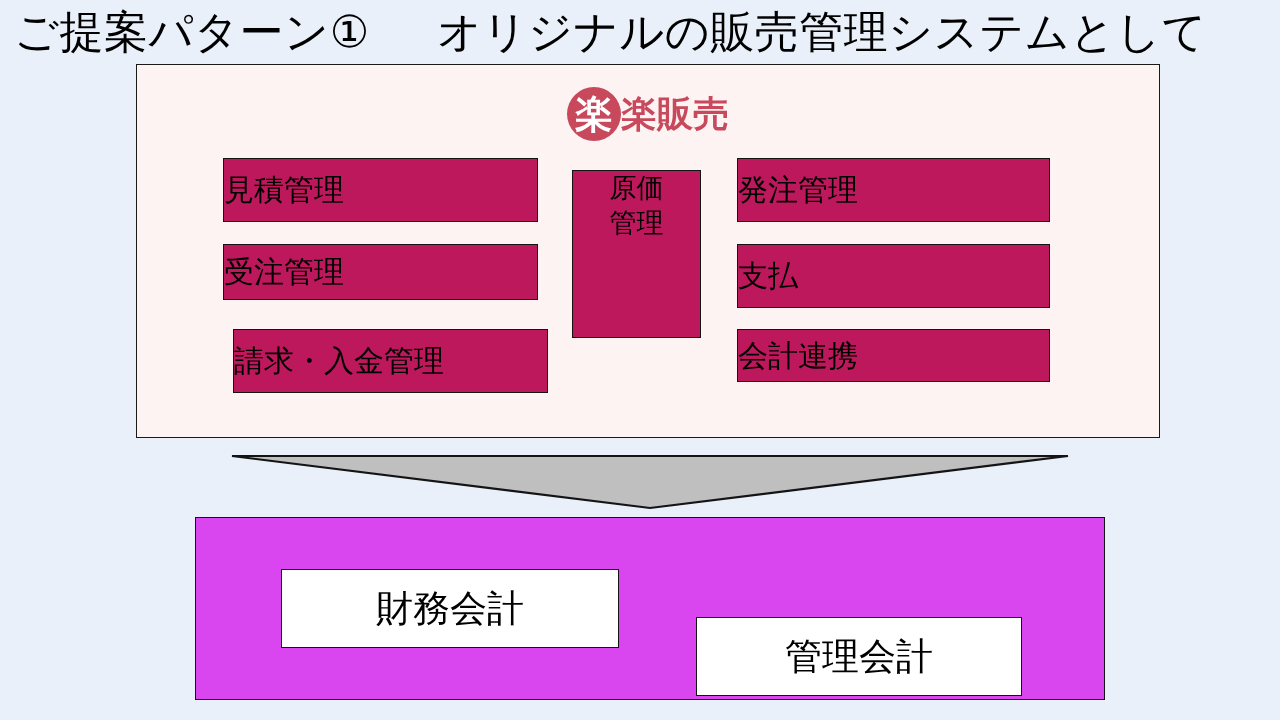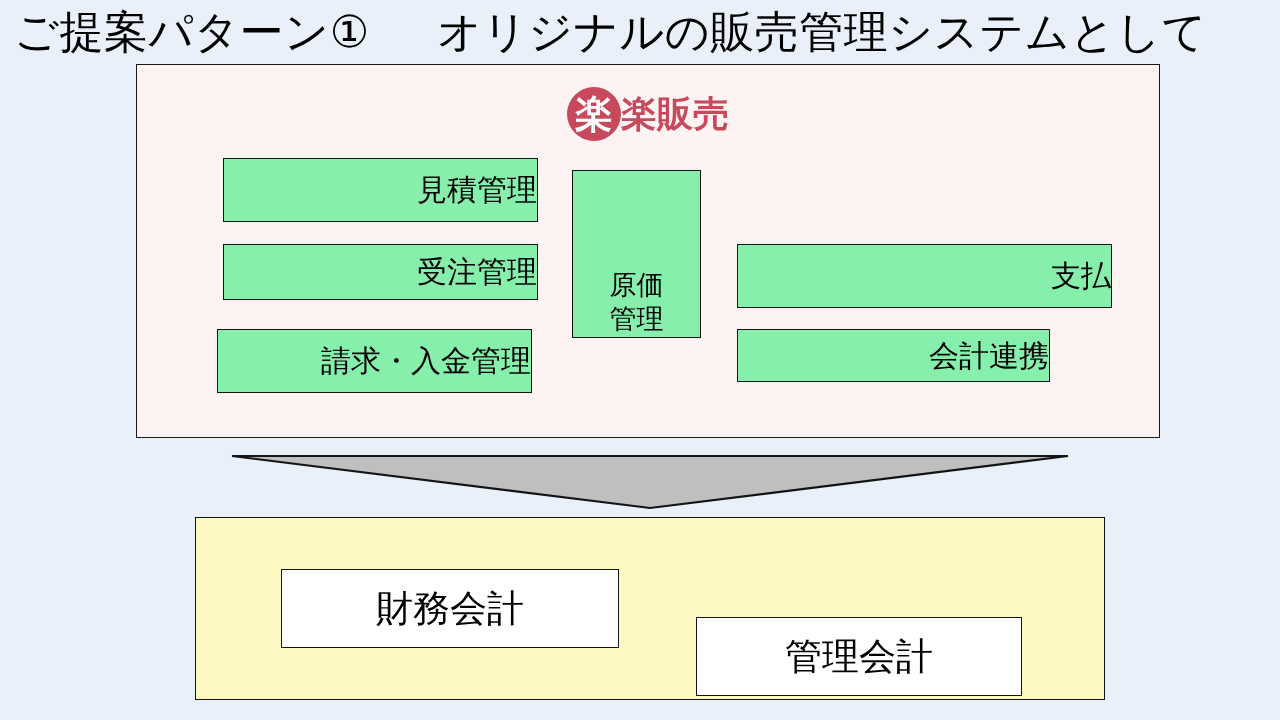--- a/index.html
+++ b/index.html
@@ -85,65 +85,65 @@
   
   .module-grid {
     position: absolute;
     left: 0;
     top: 0;
     width: 100%;
     height: 100%;
   }
   .module-box {
     position: absolute;
-    background: #86efac;
+    background: #be185d;
     border: 1.6px solid #141414;
     box-sizing: border-box;
     display: flex;
     align-items: center;
-    justify-content: flex-end;
+    justify-content: flex-start;
     text-align: center;
     font-size: 30px;
     color: #000;
     line-height: 1.12;
   }
   
   .mod-l1 { left: 86px;  top: 93px;  width: 315px; height: 64px; }
   .mod-l2 { left: 86px;  top: 179px; width: 315px; height: 56px; }
-  .mod-l3 { left: 80px;  top: 264px; width: 315px; height: 64px; }
+  .mod-l3 { left: 96px;  top: 264px; width: 315px; height: 64px; }
   
   .mod-c1 {
     left: 435px; top: 105px; width: 129px; height: 168px;
     flex-direction: column;
     font-size: 27px;
     line-height: 1.28;
   }
   
   .mod-r1 { left: 600px; top: 93px;  width: 313px; height: 64px; }
-  .mod-r2 { left: 600px; top: 179px; width: 375px; height: 64px; padding-left: 8px; }
+  .mod-r2 { left: 600px; top: 179px; width: 313px; height: 64px; }
   .mod-r3 { left: 600px; top: 264px; width: 313px; height: 53px; }
 
   
   .flow-arrow {
     position: absolute;
     left: 230px;
     top: 450px;
     width: 840px;
     height: 62px;
   }
   .flow-arrow svg { display: block; }
 
   
   .accounting-panel {
     position: absolute;
     left: 195px;
     top: 517px;
     width: 910px;
     height: 183px;
-    background: #fef9c3;
+    background: #d946ef;
     border: 1.6px solid #141414;
     box-sizing: border-box;
   }
   .acct-box {
     position: absolute;
     background: #ffffff;
     border: 1.7px solid #141414;
     box-sizing: border-box;
     display: flex;
     align-items: center;
@@ -180,20 +180,23 @@
     </div>
     <div class="module-box mod-l3">
       <span>請求・入金管理</span>
     </div>
 
     <div class="module-box mod-c1">
       <span>原価</span>
       <span>管理</span>
     </div>
 
+    <div class="module-box mod-r1">
+      <span>発注管理</span>
+    </div>
     <div class="module-box mod-r2">
       <span>支払</span>
     </div>
     <div class="module-box mod-r3">
       <span>会計連携</span>
     </div>
 
   </div>
 </div>
 

